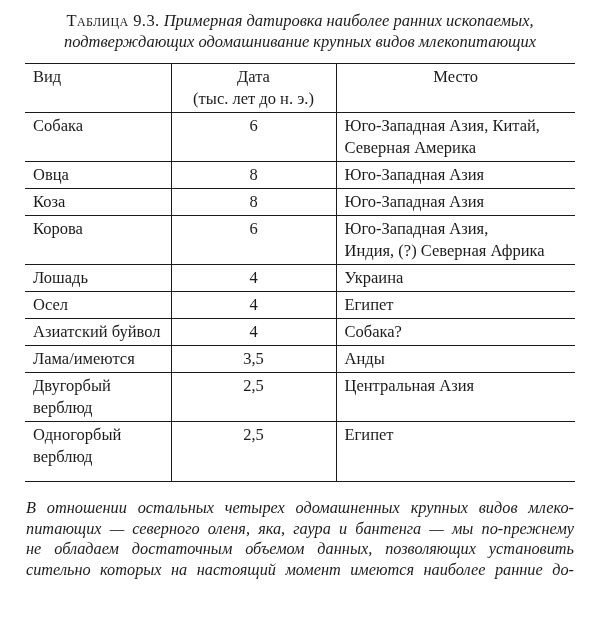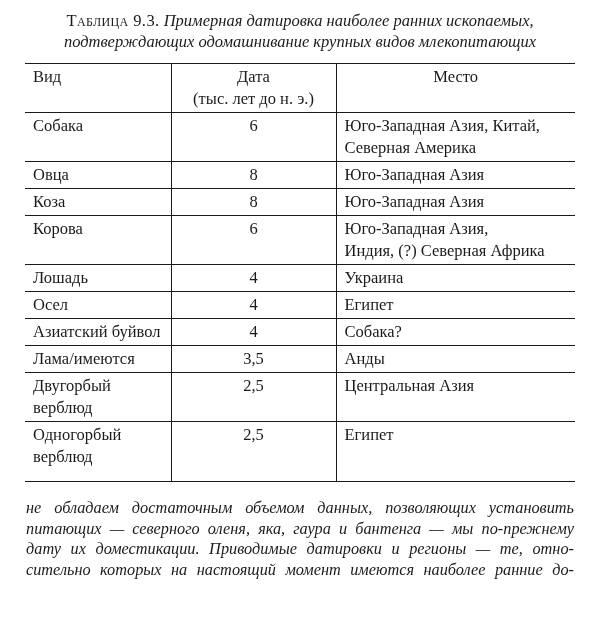--- a/index.html
+++ b/index.html
@@ -155,20 +155,20 @@
       <tr class="row-last">
         <td class="col-species">Одногорбый
 верблюд</td>
         <td class="col-date">2,5</td>
         <td class="col-place">Египет</td>
       </tr>
     </tbody>
   </table>
 
   <div class="footnote">
+    <div class="fline">В отношении остальных четырех одомашненных крупных видов млеко-</div>
+    <div class="fline">питающих — северного оленя, яка, гаура и бантенга — мы по-прежнему</div>
     <div class="fline">не обладаем достаточным объемом данных, позволяющих установить</div>
-    <div class="fline">питающих — северного оленя, яка, гаура и бантенга — мы по-прежнему</div>
-    <div class="fline">дату их доместикации. Приводимые датировки и регионы — те, отно-</div>
     <div class="fline">сительно которых на настоящий момент имеются наиболее ранние до-</div>
 
   </div>
 
 </div>
 
 </body></html>

